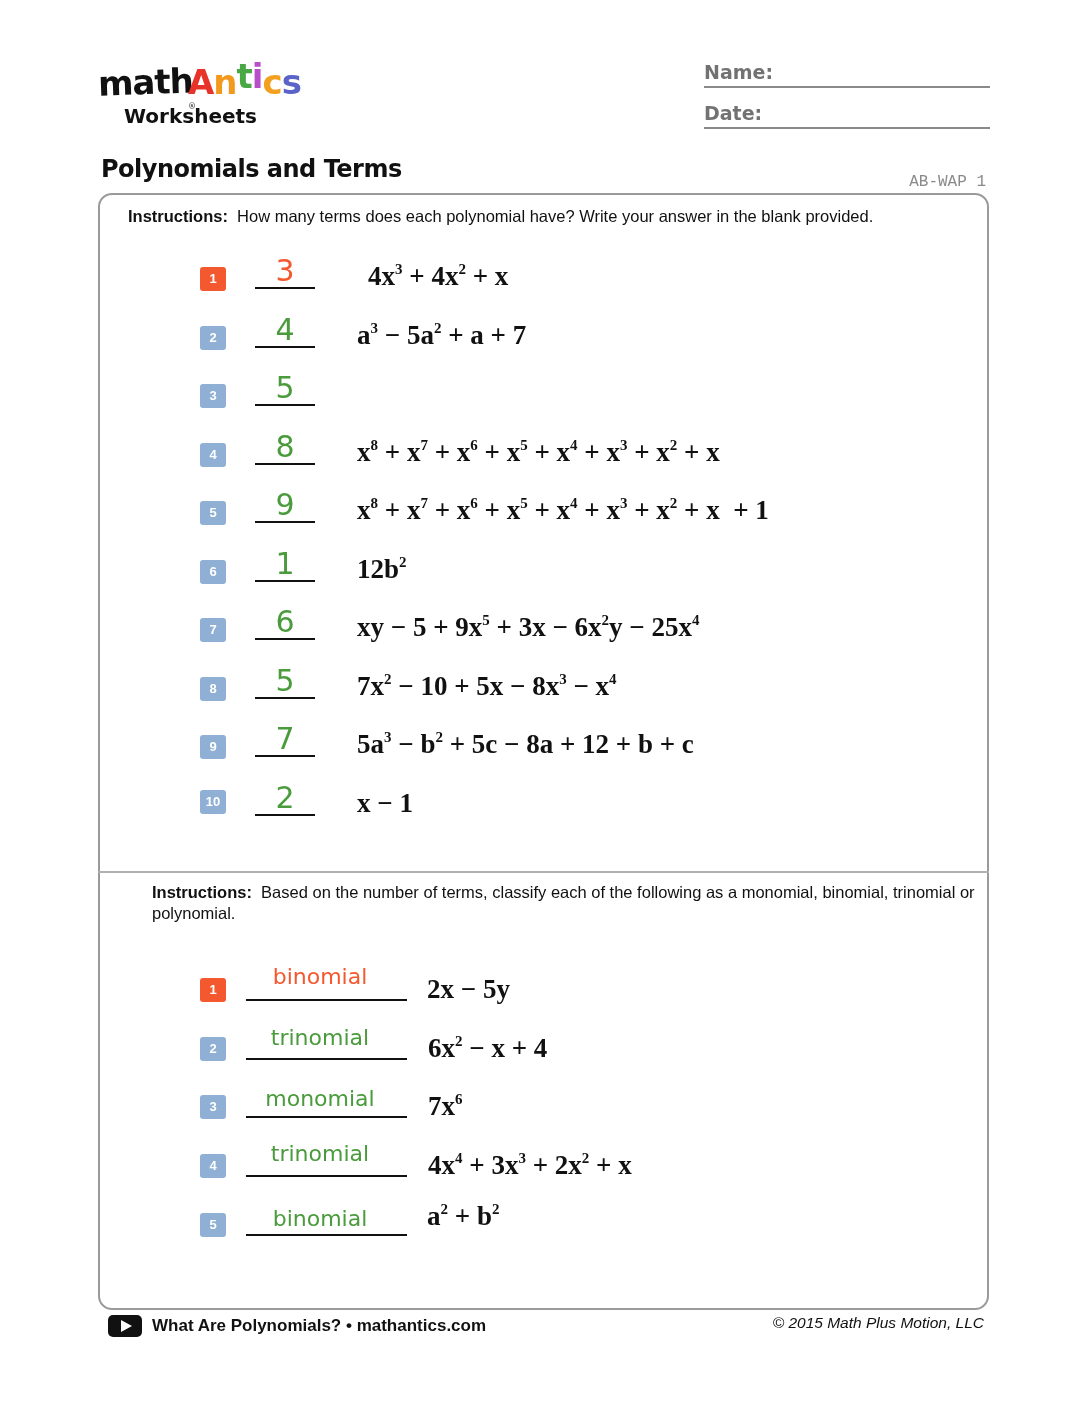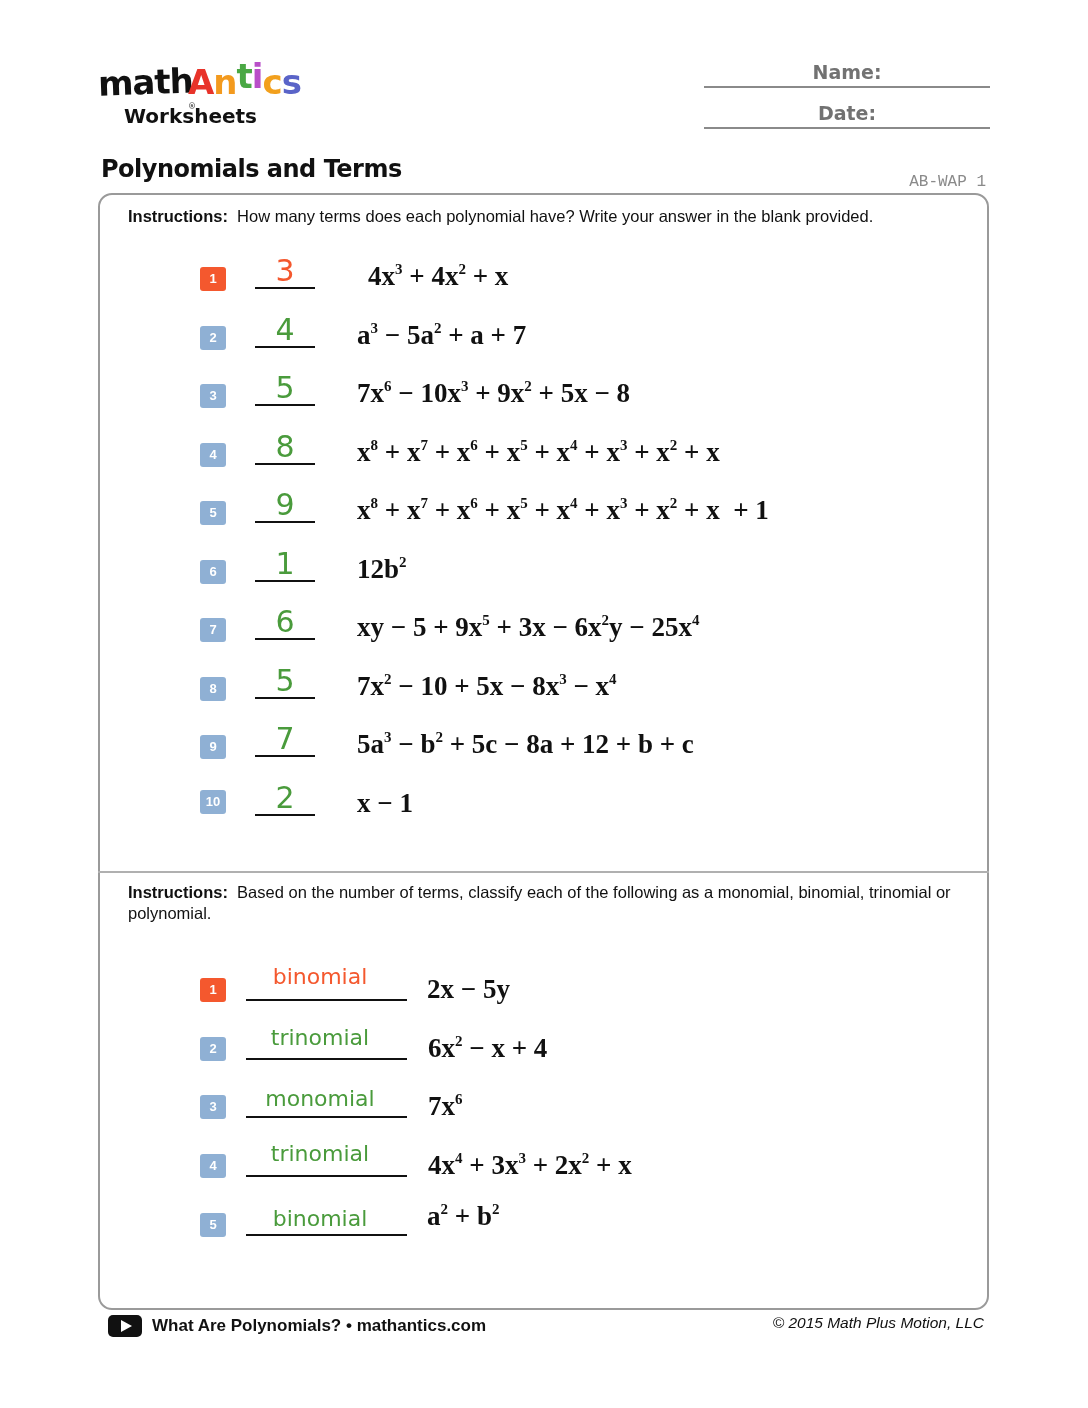--- a/index.html
+++ b/index.html
@@ -7,36 +7,36 @@
 
   
   .logo { position: absolute; left: 96px; top: 62px; width: 210px; height: 72px; }
   .logo-math { position: absolute; left: 2px; top: 0; font-family: "DejaVu Sans", sans-serif; font-weight: bold; font-size: 34px; color: #111; letter-spacing: -1px; transform: rotate(-2deg); }
   .logo-antics { position: absolute; left: 92px; top: 0px; font-family: "DejaVu Sans", sans-serif; font-weight: bold; font-size: 34px; letter-spacing: -1px; }
   .logo-antics span { display: inline-block; }
   .logo-reg { font-size: 8px; vertical-align: top; color: #555; }
   .logo-worksheets { position: absolute; left: 28px; top: 42px; font-family: "DejaVu Sans", sans-serif; font-size: 20px; font-weight: bold; color: #111; letter-spacing: 0px; }
 
   
-  .field { position: absolute; left: 704px; width: 286px; border-bottom: 2px solid #8a8a8a; height: 26px; text-align: center; }
+  .field { position: absolute; left: 704px; width: 286px; border-bottom: 2px solid #8a8a8a; height: 26px; }
   .field-label { font-family: "DejaVu Sans", sans-serif; font-weight: bold; font-size: 19px; color: #727272; line-height: 24px; }
   .field.name { top: 60px; }
   .field.date { top: 101px; }
 
   .page-title { position: absolute; left: 101px; top: 155px; font-family: "DejaVu Sans", sans-serif; font-weight: bold; font-size: 24px; color: #111; letter-spacing: -0.5px; }
   .worksheet-code { position: absolute; right: 102px; top: 173px; font-family: "Liberation Mono", monospace; font-size: 16px; color: #8a8a8a; }
 
   
   .box { position: absolute; left: 98px; top: 193px; width: 891px; height: 1117px; border: 2px solid #9a9a9a; border-radius: 14px; box-sizing: border-box; }
   .divider { position: absolute; left: 98px; top: 871px; width: 891px; height: 2px; background: #b0b0b0; }
 
   .instructions { position: absolute; left: 128px; font-family: "Liberation Sans", sans-serif; font-size: 16.5px; color: #111; line-height: 21px; width: 830px; }
   .instructions b { font-weight: bold; }
   .instr1 { top: 206px; }
-  .instr2 { top: 882px; }
+  .instr2 { top: 882px; margin-left: 24px; }
 
   
   .row { position: absolute; left: 0; width: 1088px; height: 40px; }
   .badge { position: absolute; left: 200px; width: 26px; height: 24px; border-radius: 3px; background: #8fb0d4; color: #fff; font-family: "Liberation Sans", sans-serif; font-weight: bold; font-size: 13px; text-align: center; line-height: 24px; }
   .badge.active { background: #f4582e; }
   .blank { position: absolute; left: 255px; width: 60px; border-bottom: 2px solid #111; }
   .blank.wide { left: 246px; width: 161px; }
   .answer { position: absolute; text-align: center; font-family: "DejaVu Sans", sans-serif; color: #4a9b3c; }
   .answer.num { left: 255px; width: 60px; font-size: 30px; }
   .answer.word { left: 246px; width: 148px; font-size: 22px; }
@@ -88,21 +88,20 @@
     <div class="row" style="top: 318px;">
       <div class="badge" style="top:8px">2</div>
       <div class="answer num" style="top:-6px">4</div>
       <div class="blank" style="top:28px;height:0"></div>
       <div class="expr" style="left:357px;top:2px">a<sup>3</sup> − 5a<sup>2</sup> + a + 7</div>
     </div>
     <div class="row" style="top: 376px;">
       <div class="badge" style="top:8px">3</div>
       <div class="answer num" style="top:-6px">5</div>
       <div class="blank" style="top:28px;height:0"></div>
-      <div class="expr" style="left:357px;top:2px">7x<sup>6</sup> − 10x<sup>3</sup> + 9x<sup>2</sup> + 5x − 8</div>
     </div>
     <div class="row" style="top: 435px;">
       <div class="badge" style="top:8px">4</div>
       <div class="answer num" style="top:-6px">8</div>
       <div class="blank" style="top:28px;height:0"></div>
       <div class="expr" style="left:357px;top:2px">x<sup>8</sup> + x<sup>7</sup> + x<sup>6</sup> + x<sup>5</sup> + x<sup>4</sup> + x<sup>3</sup> + x<sup>2</sup> + x</div>
     </div>
     <div class="row" style="top: 493px;">
       <div class="badge" style="top:8px">5</div>
       <div class="answer num" style="top:-6px">9</div>

